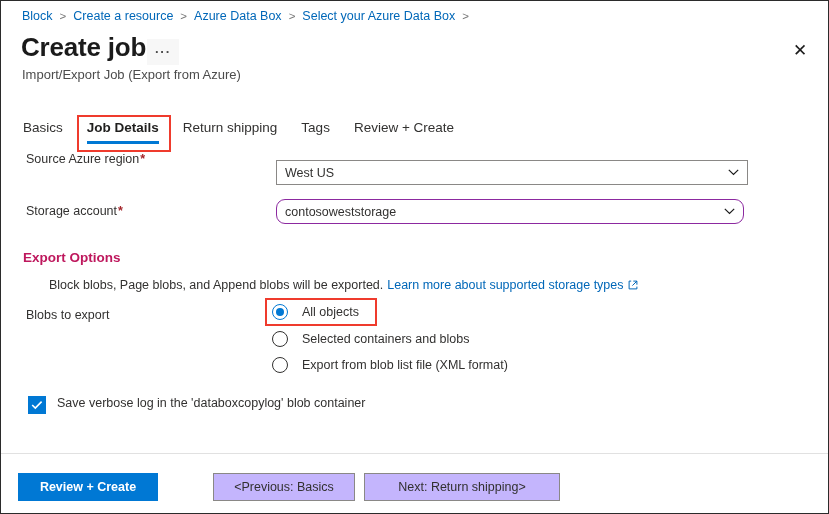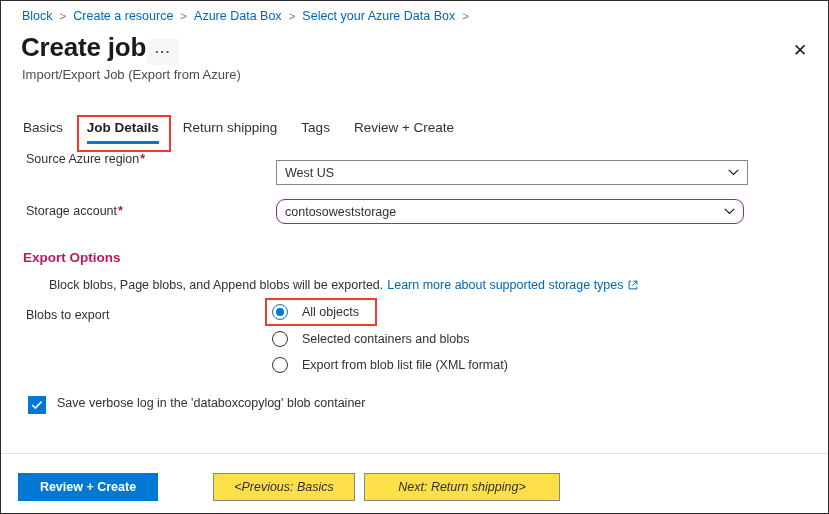--- a/index.html
+++ b/index.html
@@ -172,23 +172,22 @@
   .btn {
     position: absolute; height: 28px;
     display: flex; align-items: center; justify-content: center;
     font-size: 12.5px; cursor: pointer; white-space: nowrap;
   }
   .btn-primary {
     background: #0078d4; color: #fff; font-weight: 700;
     border: none;
   }
   .btn-secondary {
-    background: #fde047; color: #323130;
+    background: #c4b5fd; color: #323130;
     border: 1px solid #8a8886;
-    font-style: italic;
   }
 </style>
 </head>
 <body>
 
 <div id="frame">
 
   <div class="breadcrumb">
     <span class="bc-link">Block</span>
     <span class="bc-sep">&gt;</span>

